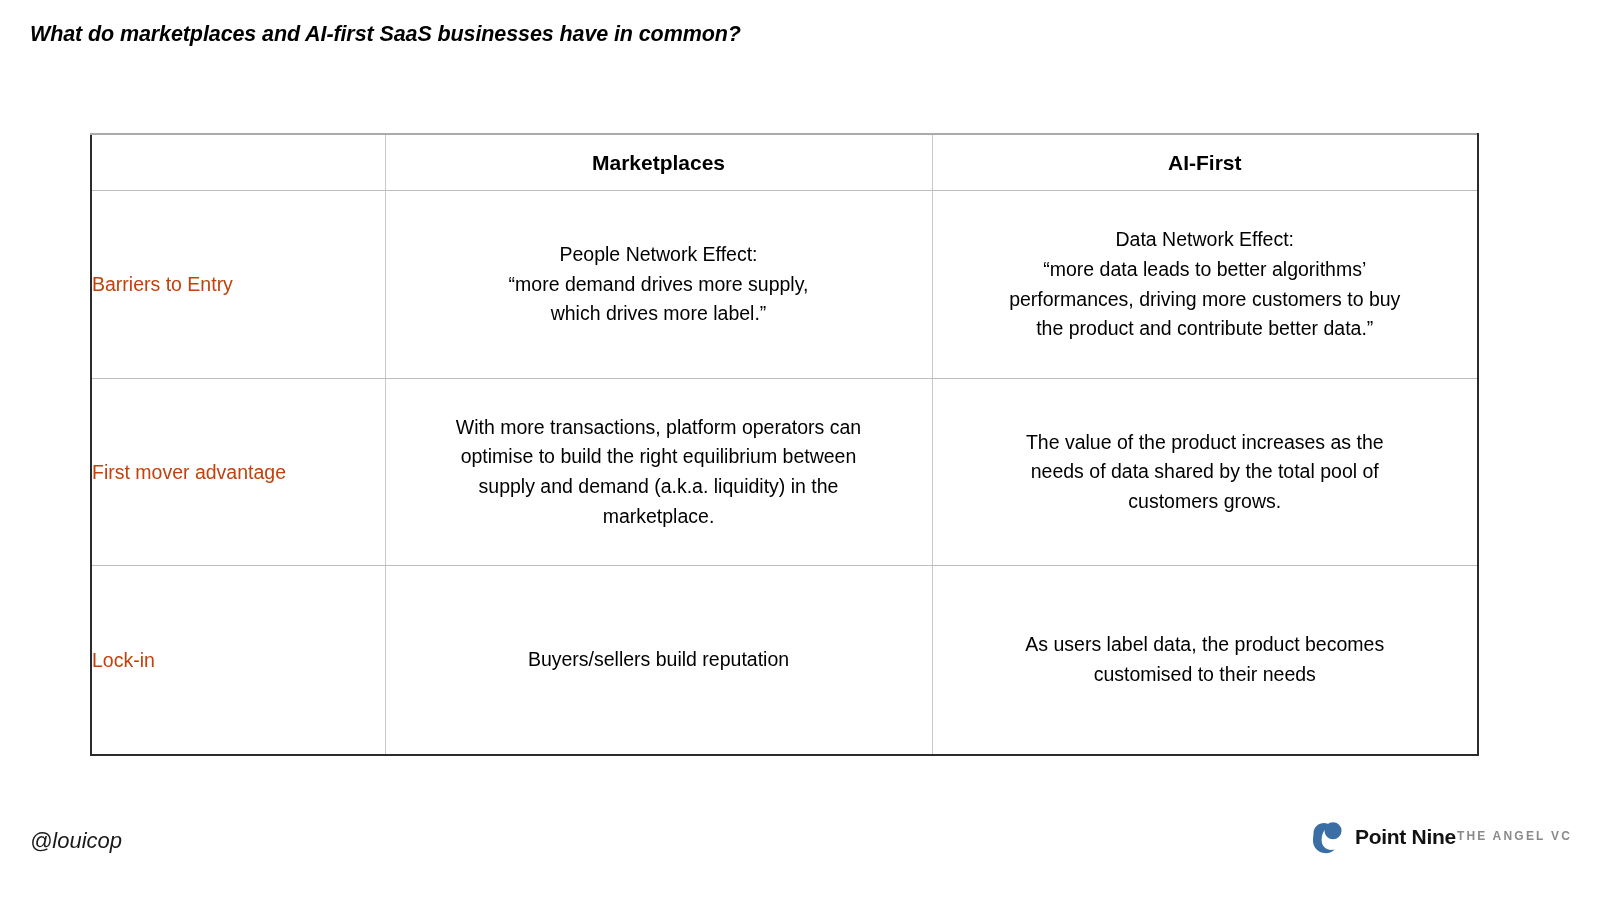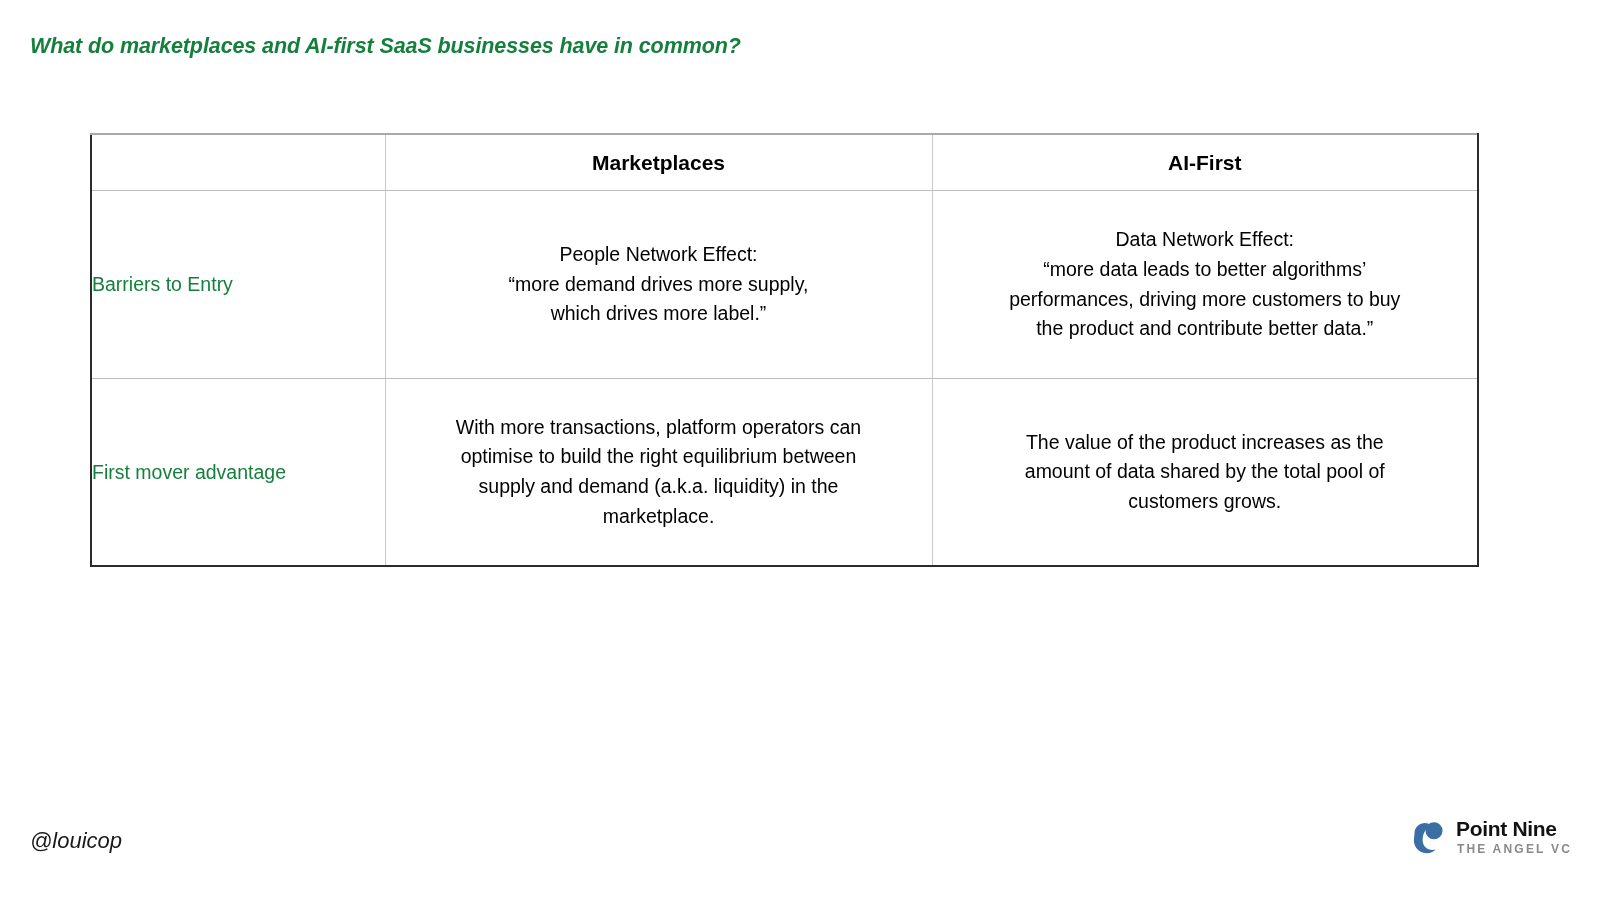--- a/index.html
+++ b/index.html
@@ -14,26 +14,26 @@
     position: relative;
     font-family: "Liberation Sans", sans-serif;
     color: #000000;
     overflow: hidden;
   }
 
   
   .slide-title {
     position: absolute;
     left: 30px;
-    top: 34px;
+    top: 22px;
     font-size: 21.5px;
     font-weight: bold;
     font-style: italic;
     letter-spacing: -0.1px;
-    color: #15803d;
+    color: #000000;
     white-space: nowrap;
   }
 
   
   .table-wrap {
     position: absolute;
     left: 90px;
     top: 133px;
     width: 1387px;
   }
@@ -70,21 +70,21 @@
     font-weight: bold;
     text-align: center;
     color: #000000;
   }
   th.corner-head { height: 55px; }
 
   td.row-label {
     font-size: 19.5px;
     text-align: left;
     padding: 0 0 0 6px;
-    color: #15803d;
+    color: #c2410c;
   }
   td.cell-body {
     font-size: 19.5px;
     line-height: 1.52;
     text-align: center;
     padding: 8px 16px;
     color: #000000;
   }
   tr.r1 td { height: 187px; }
   tr.r2 td { height: 186px; }
@@ -111,21 +111,21 @@
     gap: 9px;
   }
   .brand-mark {
     width: 39px;
     height: 39px;
     flex: 0 0 39px;
     position: relative;
   }
   .brand-text {
     display: flex;
-    flex-direction: column;
+    flex-direction: row;
     align-items: flex-start;
     line-height: 1;
   }
   .brand-name {
     font-size: 21px;
     font-weight: bold;
     letter-spacing: -0.3px;
     color: #121212;
   }
   .brand-tag {
@@ -174,22 +174,32 @@
       <tr class="r2">
         <td class="row-label">First mover advantage</td>
         <td class="cell-body">
             <span class="ln">With more transactions, platform operators can</span>
             <span class="ln">optimise to build the right equilibrium between</span>
             <span class="ln">supply and demand (a.k.a. liquidity) in the</span>
             <span class="ln">marketplace.</span>
           </td>
         <td class="cell-body">
             <span class="ln">The value of the product increases as the</span>
-            <span class="ln">amount of data shared by the total pool of</span>
+            <span class="ln">needs of data shared by the total pool of</span>
             <span class="ln">customers grows.</span>
+          </td>
+      </tr>
+      <tr class="r3">
+        <td class="row-label">Lock-in</td>
+        <td class="cell-body">
+            <span class="ln">Buyers/sellers build reputation</span>
+          </td>
+        <td class="cell-body">
+            <span class="ln">As users label data, the product becomes</span>
+            <span class="ln">customised to their needs</span>
           </td>
       </tr>
     </tbody>
   </table>
 </div>
 
 <div class="handle">@louicop</div>
 
 <div class="brand">
   <span class="brand-mark">

